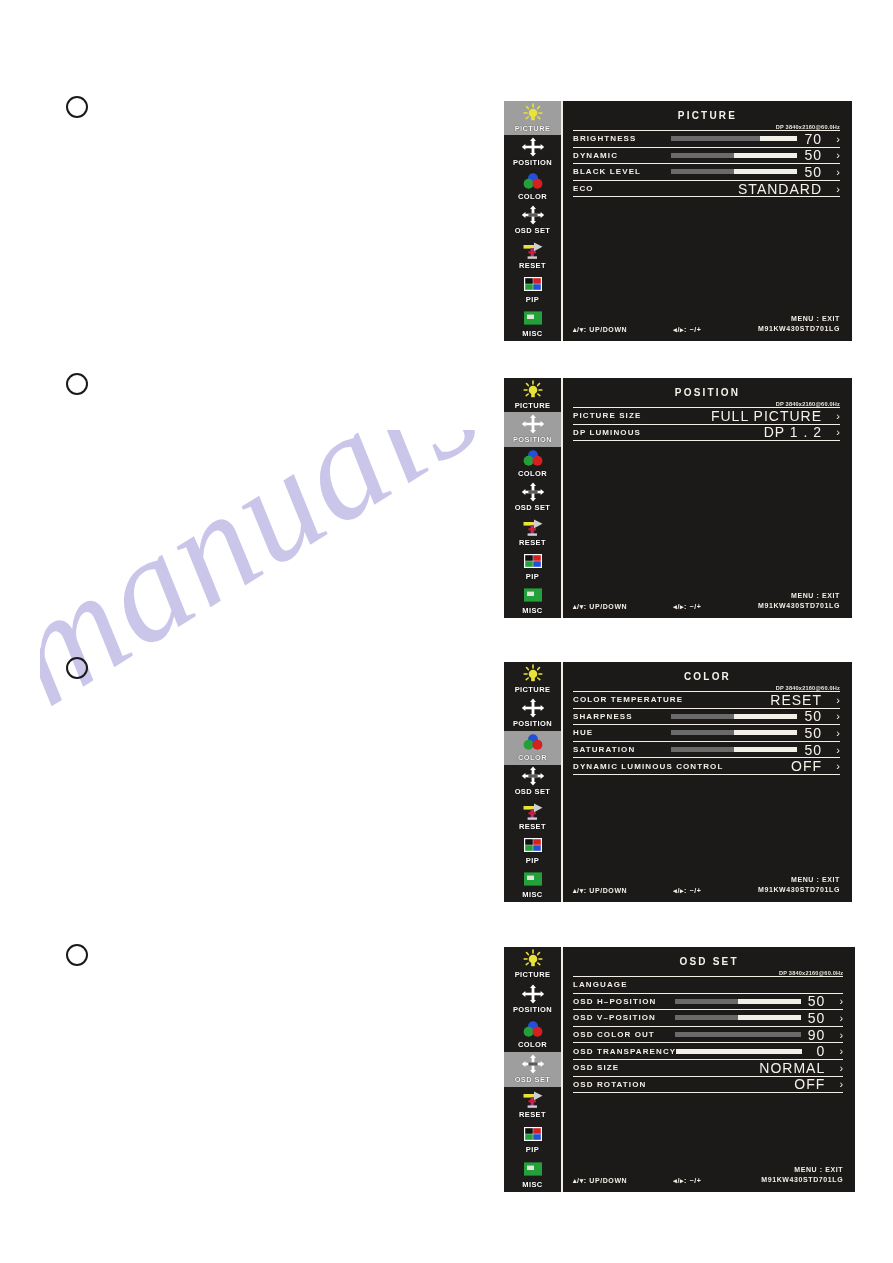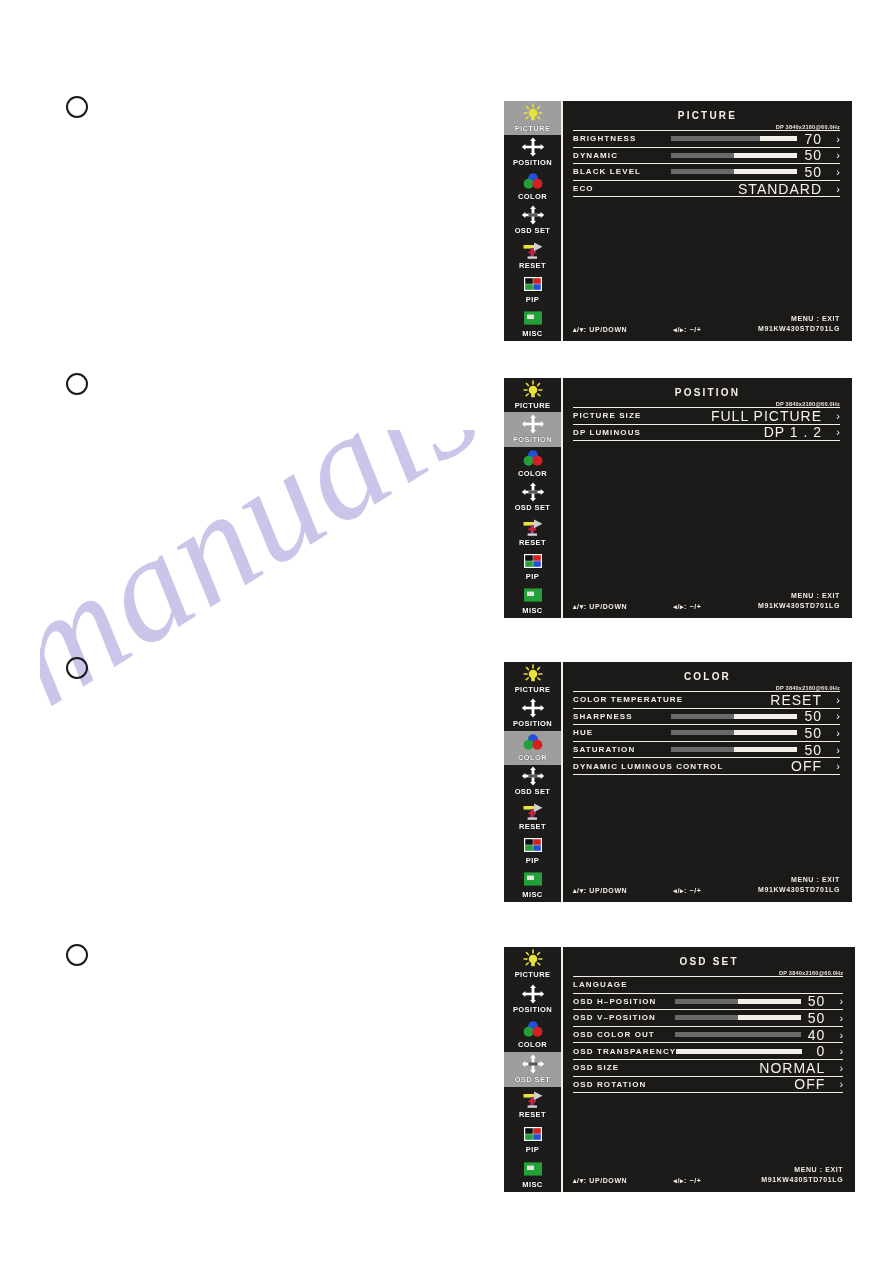--- a/index.html
+++ b/index.html
@@ -746,21 +746,21 @@
             </span>
             <span class="row-value">50</span>
             <span class="row-chevron">›</span>
           </div>
           <div class="osd-row">
             <span class="row-label">OSD  COLOR  OUT</span>
             <span class="row-spacer"></span>
             <span class="row-slider">
               <span class="fill" style="width: 100%;"></span>
             </span>
-            <span class="row-value">40</span>
+            <span class="row-value">90</span>
             <span class="row-chevron">›</span>
           </div>
           <div class="osd-row">
             <span class="row-label">OSD   TRANSPARENCY</span>
             <span class="row-spacer"></span>
             <span class="row-slider">
               <span class="fill" style="width: 0%;"></span>
             </span>
             <span class="row-value">0</span>
             <span class="row-chevron">›</span>

